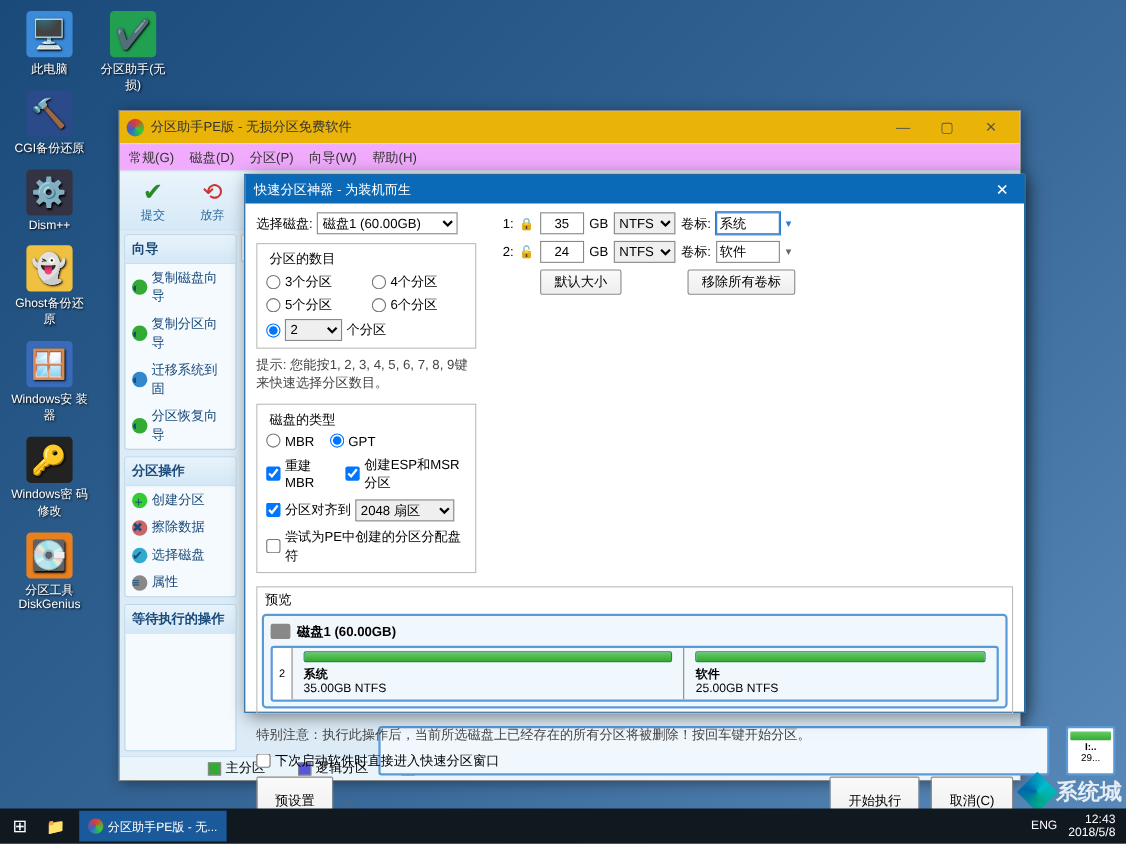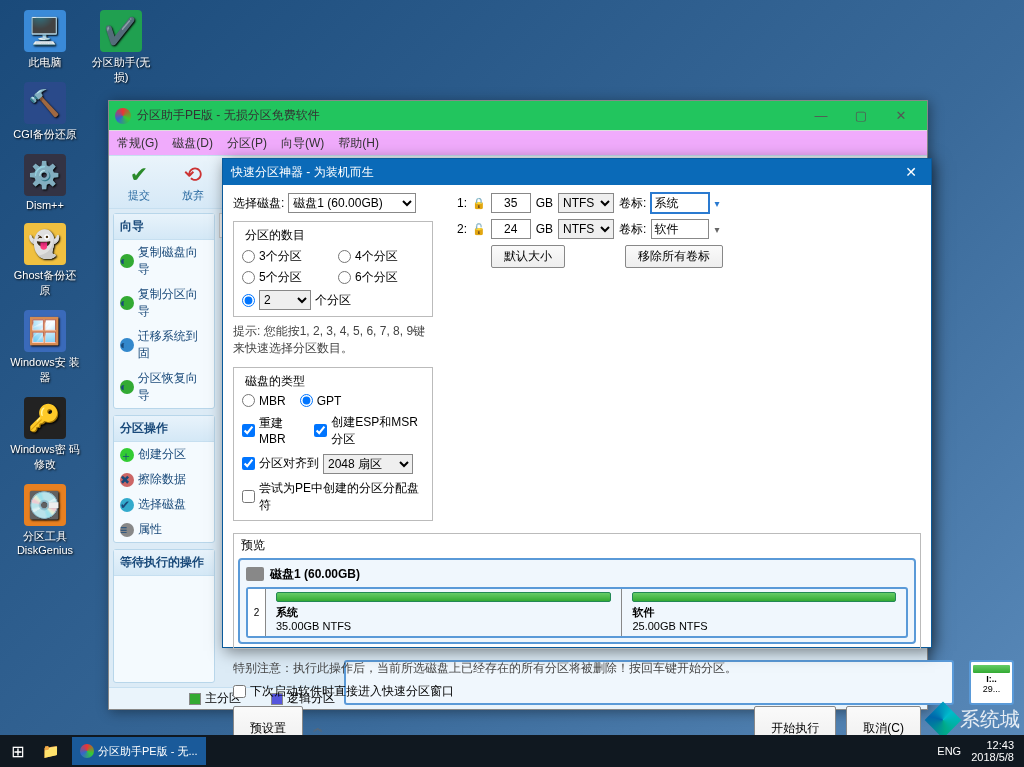--- a/index.html
+++ b/index.html
@@ -8,21 +8,21 @@
 
 
 .desktop { position: absolute; top: 10px; left: 10px; width: 70px; }
 .dicon { width: 70px; text-align: center; color: #fff; font-size: 11px; margin-bottom: 12px; cursor: pointer; text-shadow: 1px 1px 2px #000; }
 .dicon .ibox { width: 42px; height: 42px; margin: 0 auto 3px; border-radius: 4px; display: flex; align-items: center; justify-content: center; font-size: 26px; }
 .dicon2 { position: absolute; top: 10px; left: 86px; width: 70px; text-align: center; color: #fff; font-size: 11px; text-shadow: 1px 1px 2px #000;}
 .dicon2 .ibox { width: 42px; height: 42px; margin: 0 auto 3px; border-radius: 4px; display: flex; align-items: center; justify-content: center; font-size: 26px;}
 
 
 .window { position: absolute; top: 100px; left: 108px; width: 820px; height: 610px; background: #fff; border: 1px solid #888; box-shadow: 2px 2px 12px rgba(0,0,0,.4); }
-.titlebar { height: 30px; background: #22c55e; display: flex; align-items: center; padding: 0 6px; font-size: 12px; color: #333; border-bottom: 1px solid #ddd;}
+.titlebar { height: 30px; background: #eab308; display: flex; align-items: center; padding: 0 6px; font-size: 12px; color: #333; border-bottom: 1px solid #ddd;}
 .titlebar .appicon { width: 16px; height: 16px; background: conic-gradient(#e33,#3c3,#36c,#e33); border-radius: 50%; margin-right: 6px;}
 .titlebar .wctl { margin-left: auto; display: flex; }
 .titlebar .wctl span { width: 40px; height: 28px; display: flex; align-items: center; justify-content: center; font-size: 13px; color: #555;}
 .menubar { height: 24px; display: flex; align-items: center; padding: 0 8px; font-size: 12px; gap: 14px; background: #f0abfc; color: #333;}
 .toolbar { height: 54px; background: linear-gradient(#eaf4fb,#d6e9f7); border-top: 1px solid #c6dff0; border-bottom: 1px solid #c6dff0; display: flex; align-items: center; padding: 0 6px; gap: 6px;}
 .tbtn { width: 48px; text-align: center; font-size: 11px; color: #2a6aa0;}
 .tbtn .ticon { width: 26px; height: 26px; margin: 0 auto; }
 .content-bg { display: flex; height: calc(100% - 30px - 24px - 54px - 22px); background: #dcebf6;}
 .side { width: 110px; padding: 4px; display: flex; flex-direction: column; gap: 6px;}
 .panel { background: #f4fafe; border: 1px solid #b8d6ea; border-radius: 3px; }
@@ -78,21 +78,21 @@
 .warn { color: #444; margin-top: 4px; line-height: 1.5;}
 .dfoot { display: flex; align-items: center; gap: 10px; margin-top: auto; }
 .dfoot .btn { padding: 13px 16px;}
 .dfoot .chev { font-size: 10px; color: #666;}
 
 
 .taskbar { position: absolute; bottom: 0; left: 0; right: 0; height: 32px; background: #101820; display: flex; align-items: center; color: #fff; font-size: 11px;}
 .taskbar .start { width: 36px; text-align: center; font-size: 16px; color: #fff;}
 .taskbar .titem { height: 28px; display: flex; align-items: center; padding: 0 8px; gap: 4px; background: #1a5a9a; margin-left: 6px; max-width: 160px; overflow: hidden;}
 .taskbar .tray { margin-left: auto; display: flex; align-items: center; gap: 10px; padding: 0 10px;}
-.watermark { position: absolute; right: 4px; bottom: 34px; font-size: 20px; color: rgba(255,255,255,.85); font-weight: normal; display: flex; align-items:flex-end; gap:4px;}
+.watermark { position: absolute; right: 4px; bottom: 34px; font-size: 20px; color: rgba(255,255,255,.85); font-weight: bold; display: flex; align-items:flex-end; gap:4px;}
 .watermark .logo { width: 26px; height: 26px; background: conic-gradient(#0bc,#0a8,#06a,#0bc); transform: rotate(45deg);}
 .smalldisk { position: absolute; right: 10px; top: 660px; width: 45px; height: 45px; border: 2px solid #5a9ad8; border-radius: 3px; background: #fff; font-size: 9px; text-align:center; padding-top:2px;}
 .smalldisk .bar { height: 8px; background: linear-gradient(#6c6,#3a3); margin: 1px 2px; border-radius: 1px;}
 .behindbar { position:absolute; left: 344px; right: 70px; top: 660px; height: 45px; border: 2px solid #5a9ad8; border-radius: 3px; background:#f0f7fd;}
 </style>
 </head>
 <body>
 
 <div class="desktop">
   <div class="dicon">

